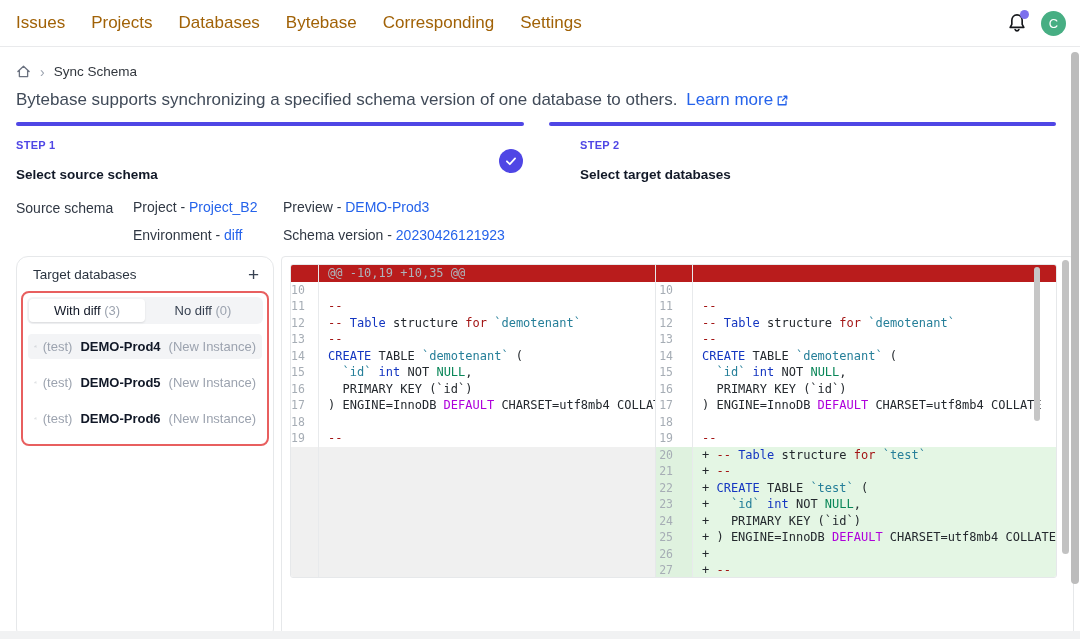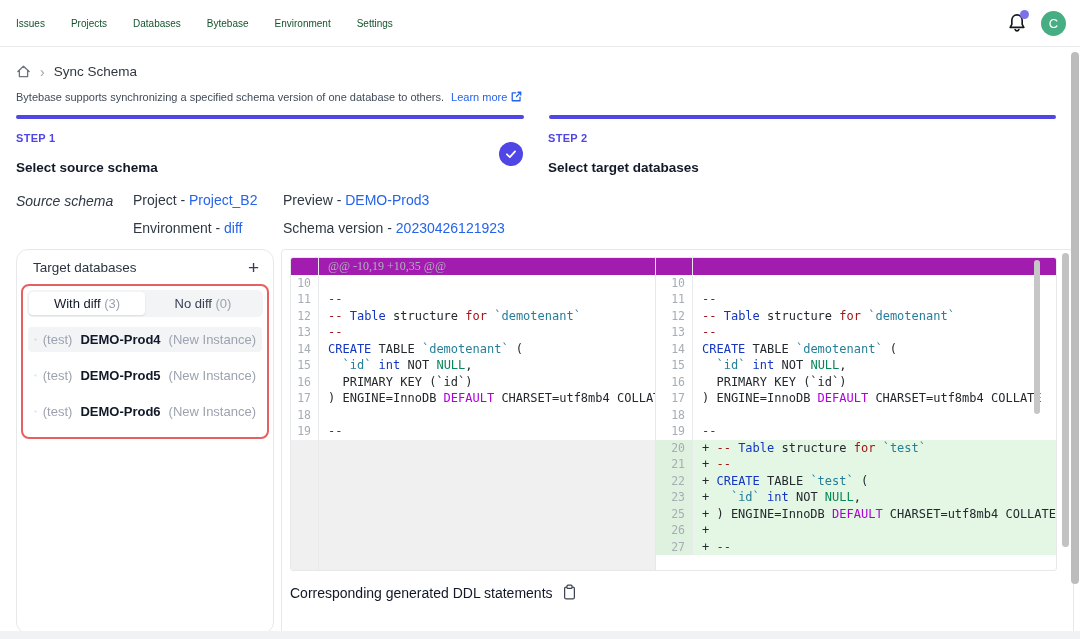--- a/index.html
+++ b/index.html
@@ -5,45 +5,45 @@
   :root{ --accent:#4f46e5; }
   *{box-sizing:border-box;}
   html,body{margin:0;padding:0;}
   body{
     width:1080px;height:639px;overflow:hidden;position:relative;
     font-family:"Liberation Sans",sans-serif;background:#fff;color:#1f2329;
   }
   
   .topnav{display:flex;align-items:center;height:47px;border-bottom:1px solid #e9eaec;padding:0 14px 0 16px;}
   .nav-items{display:flex;align-items:center;}
-  .nav-item{font-size:10px;font-weight:500;color:#14532d;margin-right:26px;cursor:pointer;white-space:nowrap;}
+  .nav-item{font-size:17px;font-weight:500;color:#a16207;margin-right:26px;cursor:pointer;white-space:nowrap;}
   .nav-right{margin-left:auto;display:flex;align-items:center;gap:13px;}
   .bell{position:relative;width:22px;height:22px;cursor:pointer;}
   .bell .dot{position:absolute;top:-2px;right:-1px;width:9px;height:9px;border-radius:50%;background:#7c70ed;}
   .avatar{width:25px;height:25px;border-radius:50%;background:#47ae83;color:#fff;font-size:13px;
           display:flex;align-items:center;justify-content:center;cursor:pointer;}
   
   .crumbs{display:flex;align-items:center;gap:9px;padding:17px 16px 0;font-size:13.5px;color:#32373e;}
   .crumb-sep{color:#9ca3af;font-size:14px;line-height:1;}
-  .intro{padding:11px 16px 0;font-size:11px;color:#414b59;}
+  .intro{padding:11px 16px 0;font-size:17px;color:#414b59;}
   .intro .link{margin-left:4px;}
   .link{color:#2563eb;cursor:pointer;text-decoration:none;}
   .ext-icon{display:inline-block;vertical-align:-2px;margin-left:3px;}
   
   .bars{display:flex;gap:25px;margin:12px 24px 0 16px;}
   .bar{height:4px;border-radius:2px;flex:1;background:var(--accent);}
-  .steps{display:flex;margin:13px 24px 0 16px;}
+  .steps{display:flex;margin:13px 24px 0 16px;gap:32px;}
   .step-col1{width:507px;display:flex;align-items:center;margin-right:25px;}
   .step-label{font-size:11px;font-weight:700;color:var(--accent);letter-spacing:.3px;}
   .step-title{font-size:13.5px;font-weight:600;color:#111827;margin-top:16px;}
   .check{margin-left:auto;width:24px;height:24px;border-radius:50%;background:var(--accent);
          display:flex;align-items:center;justify-content:center;}
   
   .source{display:flex;margin:17px 16px 0;font-size:14px;color:#303844;}
-  .source-label{width:117px;padding-top:1px;font-style:italic;}
+  .source-label{width:117px;padding-top:1px;}
   .source-grid{display:grid;grid-template-columns:150px auto;row-gap:12px;}
   
   .main{display:flex;align-items:flex-start;margin:13px 22px 0 16px;gap:7px;}
   .left-card{width:258px;min-height:385px;border:1px solid #e6e8ea;border-radius:12px;background:#fff;padding:8px 4px;}
   .left-head{display:flex;align-items:center;justify-content:space-between;padding:2px 10px 9px 12px;
              font-size:13.5px;font-weight:500;color:#2b3440;}
   .plus{font-size:19px;font-weight:400;color:#374151;cursor:pointer;line-height:14px;}
   .red-box{border:2.5px solid #e85f5f;border-radius:8px;padding:3px;}
   .tabs{display:flex;background:#f3f4f6;border-radius:6px;padding:2px;margin:1px;}
   .tab{flex:1;text-align:center;font-size:13px;padding:4px 0;border-radius:4px;color:#374151;cursor:pointer;}
@@ -57,27 +57,27 @@
   .tgt-name{color:#111827;font-weight:600;margin:0 2px;}
   .right-card{flex:1;border:1px solid #e6e8ea;border-radius:4px;background:#fff;
               padding:7px 16px 0 8px;min-height:404px;position:relative;}
   .preview-title{font-size:14px;color:#16181c;margin:7px 0 10px;font-weight:400;}
   
   .diff{display:flex;border:1px solid #e6e8ea;border-radius:3px;height:314px;overflow:hidden;position:relative;background:#fff;}
   .pane{display:flex;flex-direction:column;overflow:hidden;}
   .pane-left{width:364px;}
   .pane-right{flex:1;border-left:1px solid #e6e8ea;}
   .drow{display:flex;height:16.5px;flex:none;}
-  .ln{flex:none;text-align:right;padding-right:7px;border-right:1px solid #e8eaec;color:#a6adb5;
+  .ln{flex:none;text-align:right;padding-right:19px;border-right:1px solid #e8eaec;color:#a6adb5;
       font:11.5px/16.5px "DejaVu Sans Mono",monospace;}
   .pane-left .ln{width:28px;}
   .pane-right .ln{width:37px;}
   .code{flex:1;white-space:pre;overflow:hidden;padding-left:9px;
         font:12px/16.5px "DejaVu Sans Mono",monospace;color:#24292e;}
-  .hunk .ln,.hunk .code{background:#a21caf;font-family:Liberation Serif, serif;}
+  .hunk .ln,.hunk .code{background:#b91c1c;}
   .hunk .code{color:#aeb4bb;}
   .add .code{background:#e4f6e4;}
   .add .ln{background:#dff2df;}
   .fillrow{flex:1;height:auto;}
   .fillrow .ln,.fillrow .code{background:#f0f0f0;height:100%;}
   .kw{color:#1436c1;} .rd{color:#a31515;} .tl{color:#267f99;} .gr{color:#098658;} .mg{color:#af00db;}
   
   .ddl-row{display:flex;align-items:center;gap:9px;margin-top:13px;font-size:14px;color:#111827;}
   .clip{cursor:pointer;display:flex;}
   .bottom-strip{position:absolute;left:0;right:0;bottom:0;height:8px;background:#f1f2f3;}
@@ -88,21 +88,21 @@
 </style>
 </head>
 <body>
 
 <div class="topnav">
   <div class="nav-items">
       <div class="nav-item">Issues</div>
       <div class="nav-item">Projects</div>
       <div class="nav-item">Databases</div>
       <div class="nav-item">Bytebase</div>
-      <div class="nav-item">Environment</div>
+      <div class="nav-item">Corresponding</div>
       <div class="nav-item">Settings</div>
     </div>
   <div class="nav-right">
     <div class="bell">
       <svg width="22" height="22" viewBox="0 0 20 20">
         <path d="M10 2.6 C7.2 2.6 5.3 4.8 5.3 7.6 V11.2 L3.8 14 H16.2 L14.7 11.2 V7.6 C14.7 4.8 12.8 2.6 10 2.6 Z" fill="none" stroke="#16181c" stroke-width="1.5" stroke-linejoin="round"></path>
         <path d="M8.3 16 a1.8 1.8 0 0 0 3.4 0" fill="none" stroke="#16181c" stroke-width="1.5" stroke-linecap="round"></path>
       </svg>
       <span class="dot" style="background: rgb(124, 112, 237);"></span>
     </div>
@@ -311,43 +311,38 @@
           </div>
           <div class="drow add">
             <span class="ln">22</span>
             <span class="code"><span>+ </span><span class="kw">CREATE</span><span> TABLE </span><span class="tl">`test`</span><span> (</span></span>
           </div>
           <div class="drow add">
             <span class="ln">23</span>
             <span class="code"><span>+   </span><span class="tl">`id`</span><span> </span><span class="kw">int</span><span> NOT </span><span class="gr">NULL</span><span>,</span></span>
           </div>
           <div class="drow add">
+            <span class="ln">24</span>
+            <span class="code"><span>+   PRIMARY KEY (`id`)</span></span>
+          </div>
+          <div class="drow add">
             <span class="ln">25</span>
             <span class="code"><span>+ ) ENGINE=InnoDB </span><span class="mg">DEFAULT</span><span> CHARSET=utf8mb4 COLLATE</span></span>
           </div>
           <div class="drow add">
             <span class="ln">26</span>
             <span class="code"><span>+</span></span>
           </div>
           <div class="drow add">
             <span class="ln">27</span>
             <span class="code"><span>+ </span><span class="rd">--</span></span>
           </div>
         </div>
       <div class="diff-sb"></div>
     </div>
 
-    <div class="ddl-row">
-      <span>Corresponding generated DDL statements</span>
-      <span class="clip">
-        <svg width="15" height="17" viewBox="0 0 16 18">
-          <rect x="2.8" y="3.2" width="10.4" height="12.6" rx="1.6" fill="none" stroke="#3a4350" stroke-width="1.3"></rect>
-          <rect x="5.3" y="1.2" width="5.4" height="3.4" rx="1" fill="#fff" stroke="#3a4350" stroke-width="1.3"></rect>
-        </svg>
-      </span>
-    </div>
 
     <div class="panel-sb"></div>
   </div>
 </div>
 
 <div class="bottom-strip"></div>
 <div class="page-sb"></div>
 
 </body></html>

